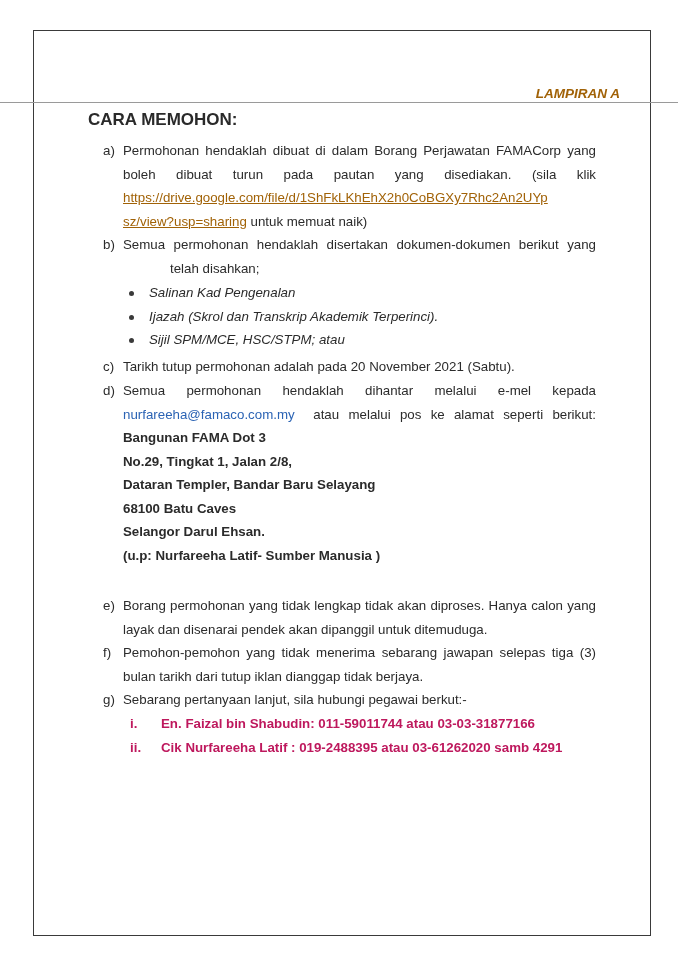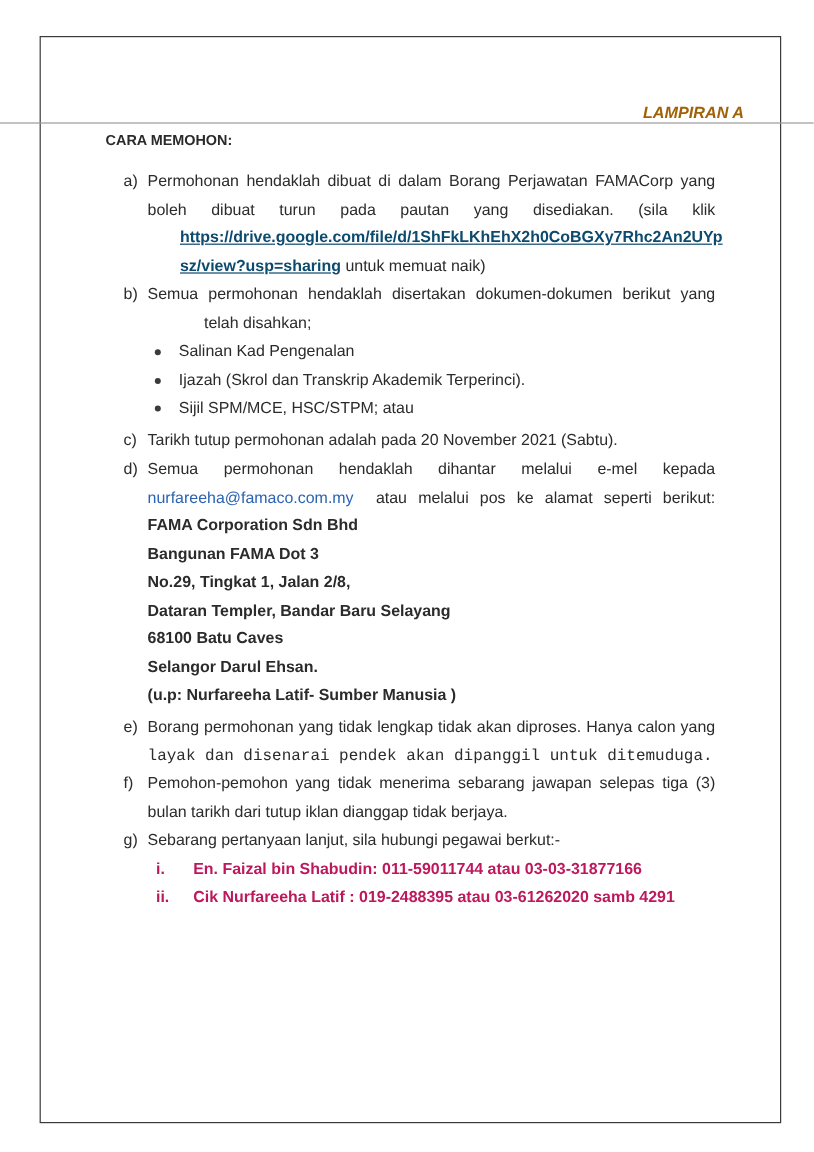--- a/index.html
+++ b/index.html
@@ -14,41 +14,41 @@
   .hline {
     position: absolute; left: 0; top: 102px; width: 678px; height: 0;
     border-top: 1px solid #9a9a9a;
   }
   .lampiran {
     position: absolute; top: 86px; right: 58px;
     font-size: 13.5px; font-weight: bold; font-style: italic; color: #a16207;
   }
   .heading {
     position: absolute; left: 88px; top: 110px;
-    font-size: 12px; font-weight: bold; color: #2a2a2a;
+    font-size: 17px; font-weight: bold; color: #2a2a2a;
   }
   .content {
     position: absolute; left: 0; top: 0; width: 678px;
     font-size: 13.3px; line-height: 23.5px; color: #2b2b2b;
   }
   .item {
     position: absolute; left: 103px; width: 493px;
   }
   .item .lbl {
     position: absolute; left: 0; top: 0; width: 20px;
   }
   .item .body {
     margin-left: 20px; text-align: justify;
   }
   .justify-line { display: block; text-align: justify; text-align-last: justify; }
   .b { font-weight: normal; }
-  .link { color: #0c4a6e; text-decoration: underline; font-weight: bold; margin-left: 27px; }
+  .link { color: #a16207; text-decoration: underline; font-weight: normal; }
   .email { color: #2b63b4; }
   .bullets { margin: 0; padding: 0; list-style: none; }
-  .bullets li { position: relative; padding-left: 26px; margin-left: 20px; }
+  .bullets li { position: relative; padding-left: 26px; margin-left: 20px; font-style: italic; }
   .bullets li .dot {
     position: absolute; left: 6px; top: 10px; width: 5px; height: 5px;
     border-radius: 50%; background: #3a3a3a;
   }
   .addr { font-weight: bold; display: block; }
   .contact { position: absolute; left: 130px; font-weight: bold; font-size: 13.3px; color: #be185d; }
   .contact .num { display: inline-block; width: 31px; }
 </style>
 </head>
 <body>
@@ -90,36 +90,35 @@
       <span>Tarikh tutup permohonan adalah pada</span> <span class="b">20 November 2021 (Sabtu).</span>
     </div>
   </div>
 
   <div class="item" style="top:379px;">
     <span class="lbl">d)</span>
     <div class="body">
       <span class="justify-line">Semua permohonan hendaklah dihantar melalui e-mel kepada</span>
       <span class="justify-line"><a class="email">nurfareeha@famaco.com.my</a>&nbsp; <span class="b">atau</span> <span>melalui pos ke alamat seperti berikut:</span></span>
       <div>
-        <span class="addr">FAMA Corporation Sdn Bhd</span>
         <span class="addr">Bangunan FAMA Dot 3</span>
         <span class="addr">No.29, Tingkat 1, Jalan 2/8,</span>
         <span class="addr">Dataran Templer, Bandar Baru Selayang</span>
         <span class="addr">68100 Batu Caves</span>
         <span class="addr">Selangor Darul Ehsan.</span>
         <span class="addr">(u.p: Nurfareeha Latif- Sumber Manusia )</span>
       </div>
     </div>
   </div>
 
   <div class="item" style="top:594px;">
     <span class="lbl">e)</span>
     <div class="body">
       <span class="justify-line">Borang permohonan yang tidak lengkap tidak akan diproses. Hanya calon yang</span>
-      <span style="display:block;font-family:Liberation Mono, monospace;">layak dan disenarai pendek akan dipanggil untuk ditemuduga.</span>
+      <span style="display:block;">layak dan disenarai pendek akan dipanggil untuk ditemuduga.</span>
     </div>
   </div>
 
   <div class="item" style="top:641px;">
     <span class="lbl">f)</span>
     <div class="body">
       <span class="justify-line">Pemohon-pemohon yang tidak menerima sebarang jawapan selepas tiga (3)</span>
       <span style="display:block;">bulan tarikh dari tutup iklan dianggap tidak berjaya.</span>
     </div>
   </div>

